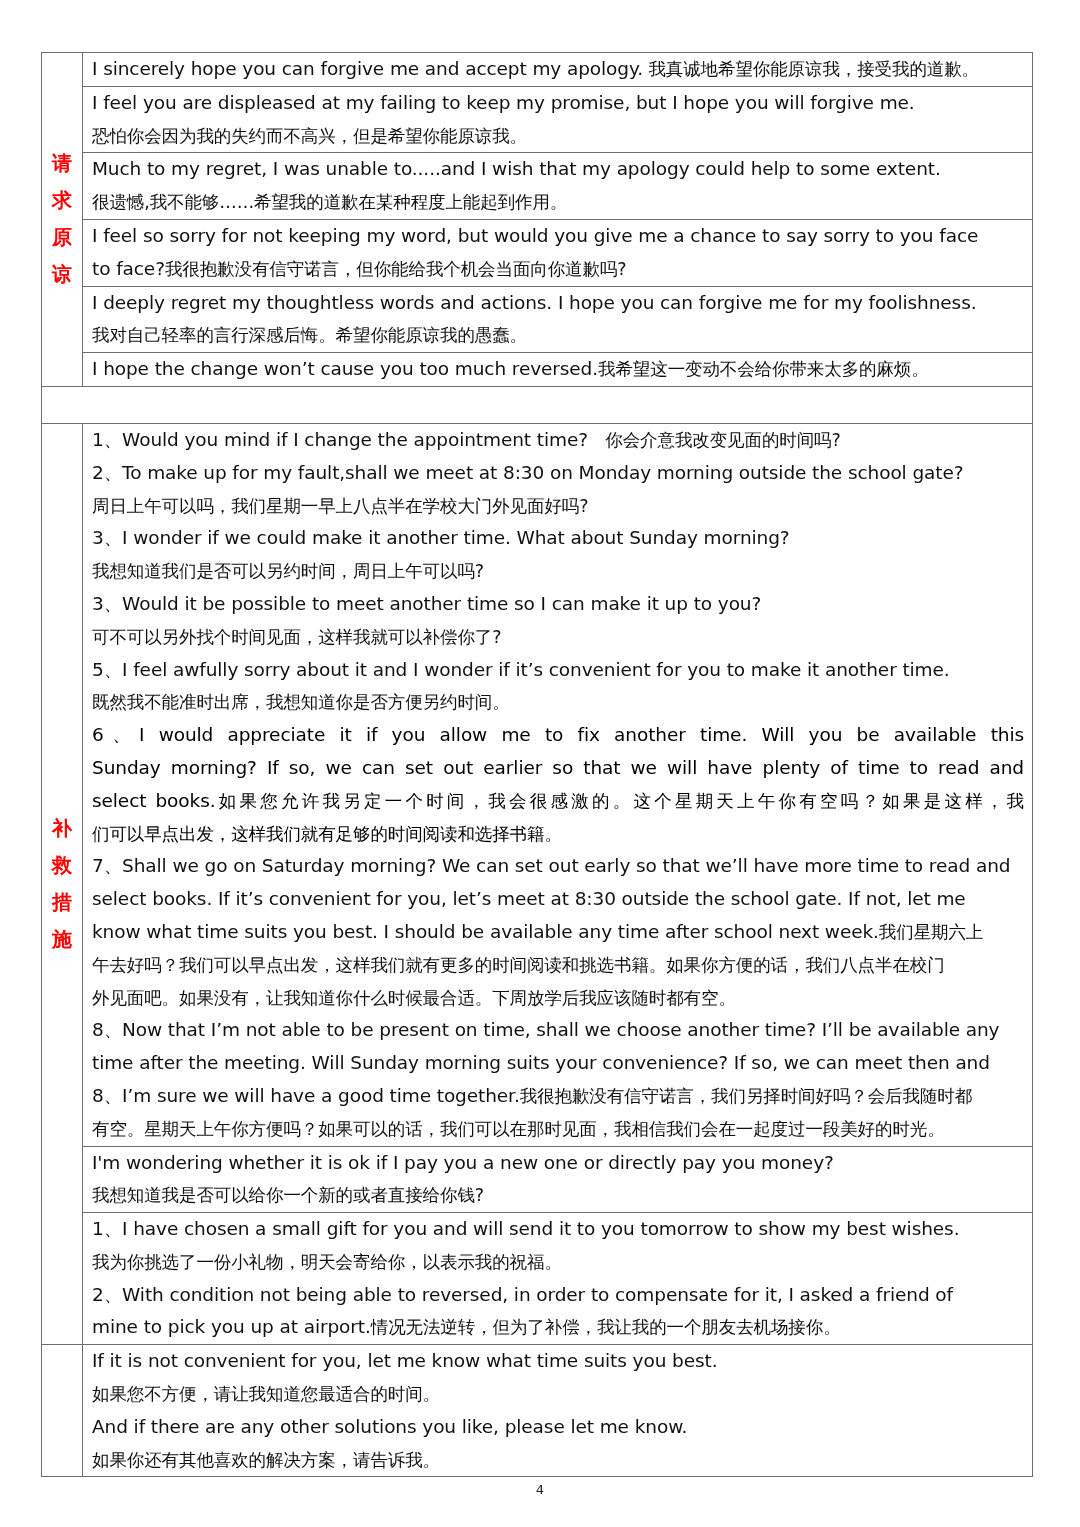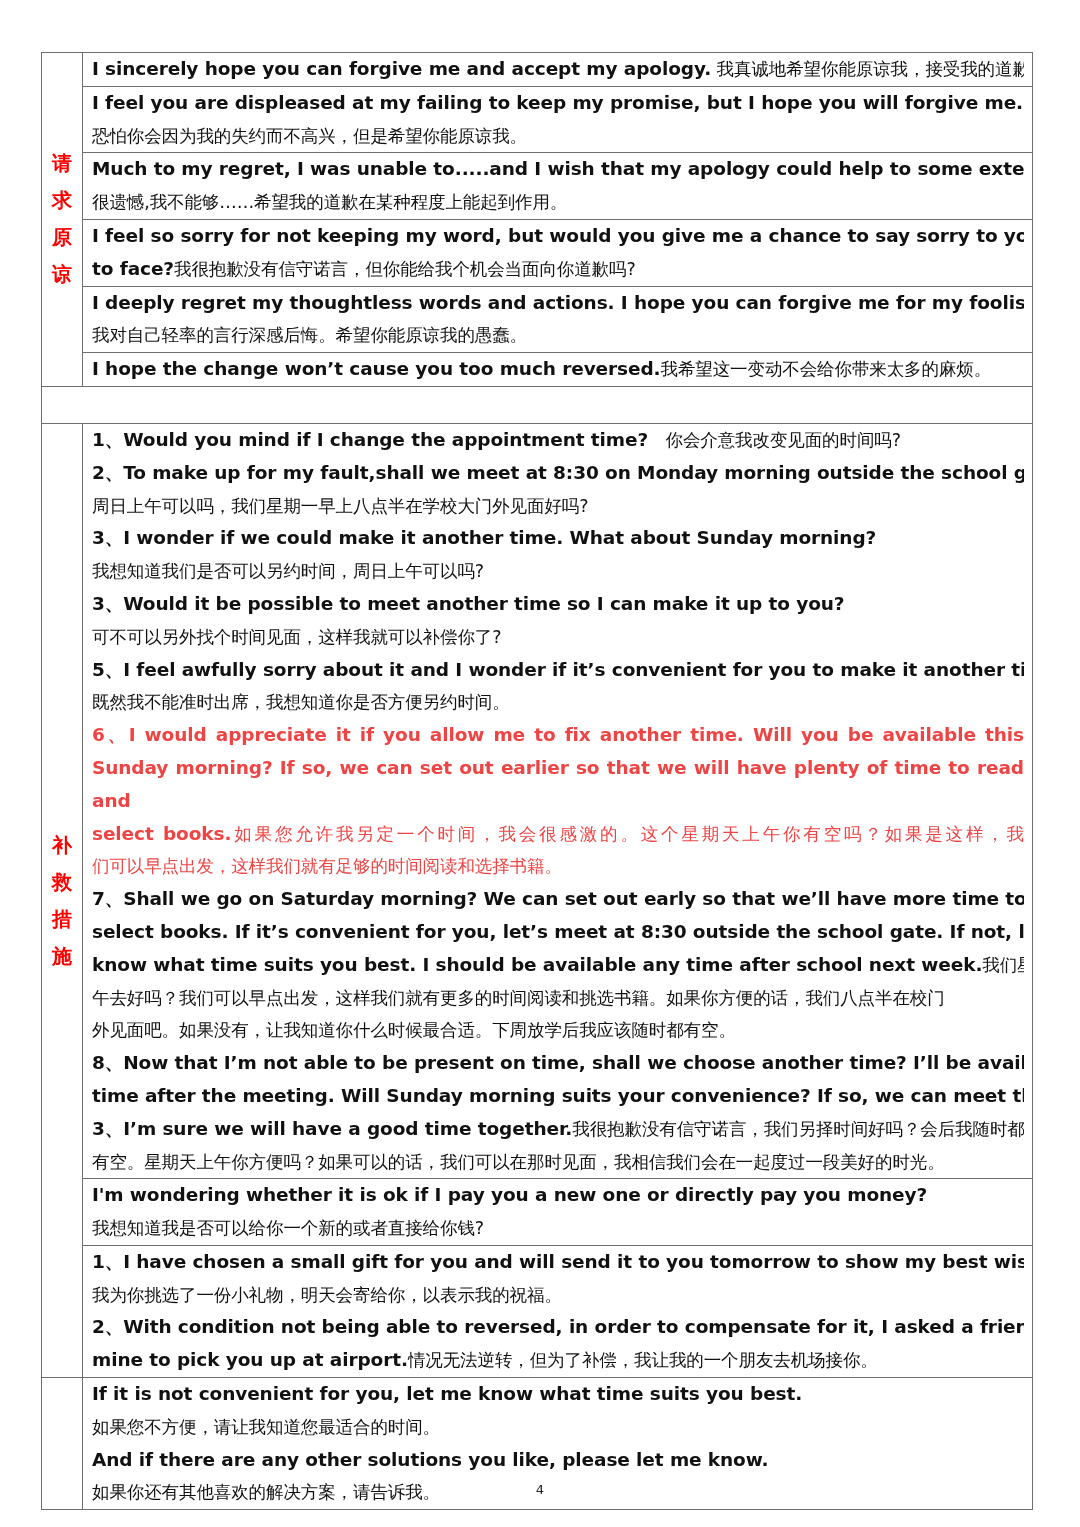--- a/index.html
+++ b/index.html
@@ -7,24 +7,24 @@
          font-family: "DejaVu Sans", "Liberation Sans", sans-serif; color: #111; }
   .doc-table { position: absolute; left: 41px; top: 52px; width: 992px;
                border-collapse: collapse; table-layout: fixed; }
   .doc-table td { border: 1.5px solid #6e6e6e; padding: 0; vertical-align: top; }
   .label-cell { width: 40px; text-align: center; vertical-align: middle !important; }
   .label-char { display: block; color: #ff0000; font-weight: bold; font-size: 20px;
                 line-height: 37px; }
   .content-cell { padding: 0 8px 0 9px !important; }
   .line { font-size: 18.5px; line-height: 32.8px; white-space: nowrap; overflow: hidden;
           letter-spacing: -0.1px; }
-  .en { font-weight: bold; }
+  .en { font-weight: normal; }
   .zh { font-weight: normal; font-size: 17.5px; }
   .just { text-align: justify; text-align-last: justify; white-space: normal; }
-  .gray { color: #ef4444; }
+  .gray { color: #000000; }
   .empty-row td { height: 36px; }
   .page-number { position: absolute; top: 1482px; left: 0; width: 1080px; text-align: center;
                  font-size: 13px; color: #222; }
 </style>
 </head>
 <body>
 
 <table class="doc-table">
   <tbody id="table-body">
       <tr>
@@ -91,21 +91,21 @@
           <div class="line gray just"><span class="en">Sunday morning? If so, we can set out earlier so that we will have plenty of time to read and</span></div>
           <div class="line gray just"><span class="en">select books.</span><span class="zh">如果您允许我另定一个时间，我会很感激的。这个星期天上午你有空吗？如果是这样，我</span></div>
           <div class="line gray"><span class="zh">们可以早点出发，这样我们就有足够的时间阅读和选择书籍。</span></div>
           <div class="line"><span class="en">7、Shall we go on Saturday morning? We can set out early so that we’ll have more time to read and</span></div>
           <div class="line"><span class="en">select books. If it’s convenient for you, let’s meet at 8:30 outside the school gate. If not, let me</span></div>
           <div class="line"><span class="en">know what time suits you best. I should be available any time after school next week.</span><span class="zh">我们星期六上</span></div>
           <div class="line"><span class="zh">午去好吗？我们可以早点出发，这样我们就有更多的时间阅读和挑选书籍。如果你方便的话，我们八点半在校门</span></div>
           <div class="line"><span class="zh">外见面吧。如果没有，让我知道你什么时候最合适。下周放学后我应该随时都有空。</span></div>
           <div class="line"><span class="en">8、Now that I’m not able to be present on time, shall we choose another time? I’ll be available any</span></div>
           <div class="line"><span class="en">time after the meeting. Will Sunday morning suits your convenience? If so, we can meet then and</span></div>
-          <div class="line"><span class="en">3、I’m sure we will have a good time together.</span><span class="zh">我很抱歉没有信守诺言，我们另择时间好吗？会后我随时都</span></div>
+          <div class="line"><span class="en">8、I’m sure we will have a good time together.</span><span class="zh">我很抱歉没有信守诺言，我们另择时间好吗？会后我随时都</span></div>
           <div class="line"><span class="zh">有空。星期天上午你方便吗？如果可以的话，我们可以在那时见面，我相信我们会在一起度过一段美好的时光。</span></div>
         </td>
       </tr>
       <tr>
         <td class="content-cell">
           <div class="line"><span class="en">I'm wondering whether it is ok if I pay you a new one or directly pay you money?</span></div>
           <div class="line"><span class="zh">我想知道我是否可以给你一个新的或者直接给你钱?</span></div>
         </td>
       </tr>
       <tr>

